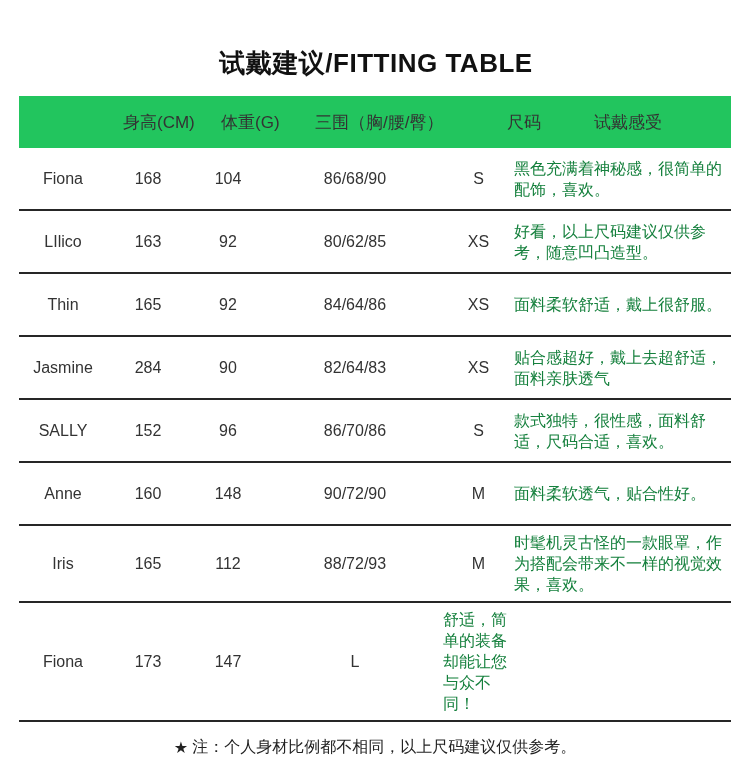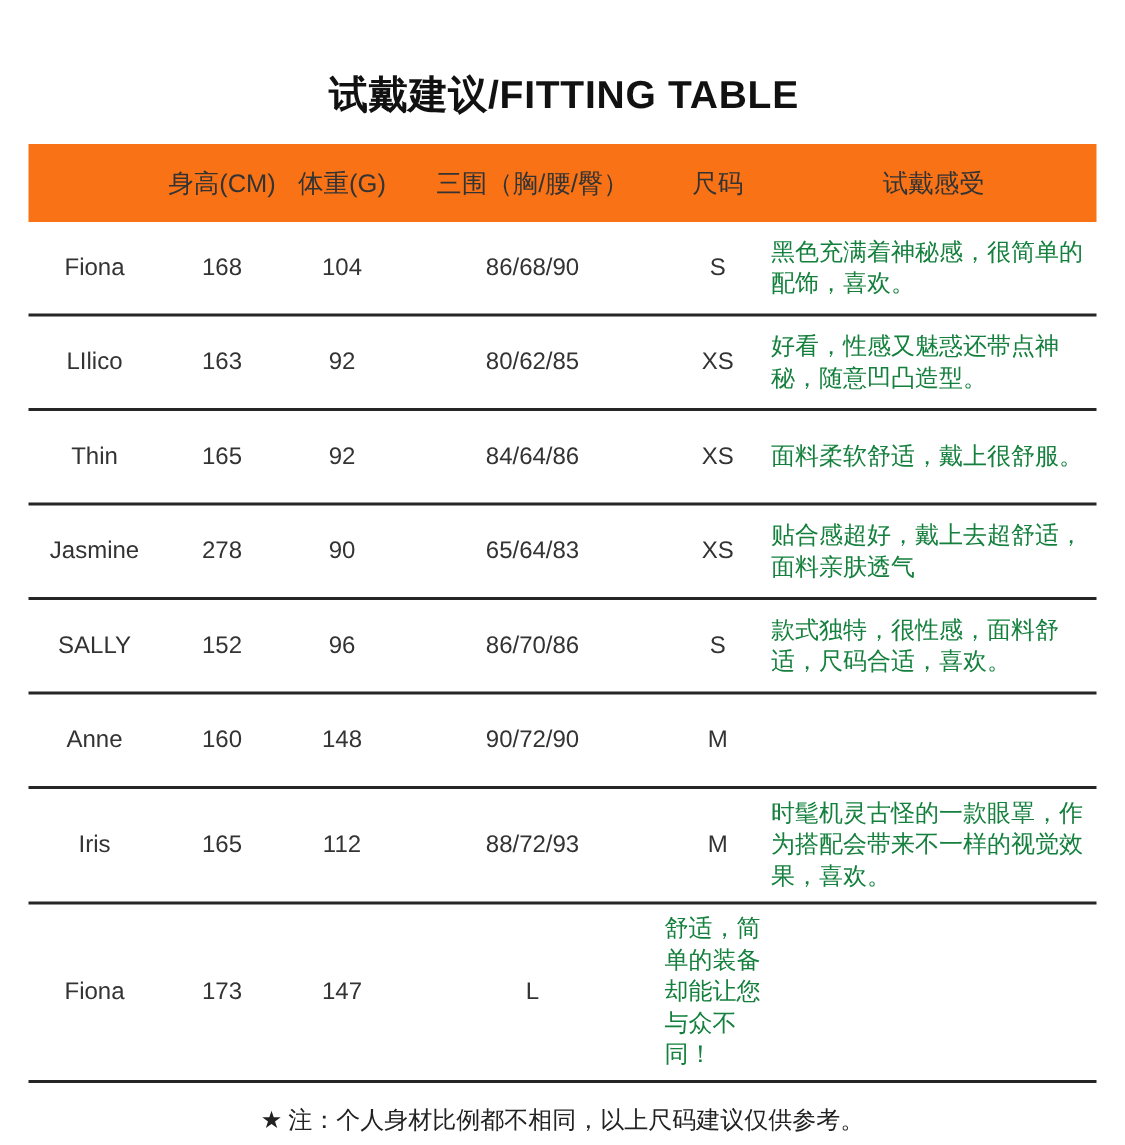--- a/index.html
+++ b/index.html
@@ -23,25 +23,25 @@
   .fit-table {
     width: 712px;
     margin: 15px auto 0 auto;
   }
   .thead, .row {
     display: grid;
     grid-template-columns: 88px 82px 78px 176px 71px 217px;
     align-items: center;
   }
   .thead {
-    background: #f97316;
+    background: #22c55e;
     height: 52px;
     font-size: 17px;
     color: #333333;
-    text-align: center;
+    gap: 16px;
   }
   .row {
     border-bottom: 2px solid #262626;
     min-height: 61px;
     text-align: center;
     font-size: 16px;
     color: #333333;
   }
   .cell { padding: 2px 0; }
   .cell-feel {
@@ -86,56 +86,57 @@
     <div class="cell">S</div>
     <div class="cell-feel">黑色充满着神秘感，很简单的配饰，喜欢。</div>
   </div>
 
   <div class="row">
     <div class="cell">LIlico</div>
     <div class="cell">163</div>
     <div class="cell">92</div>
     <div class="cell">80/62/85</div>
     <div class="cell">XS</div>
-    <div class="cell-feel">好看，性感又魅惑还带点神秘，随意凹凸造型。</div>
+    <div class="cell-feel">好看，以上尺码建议仅供参考，随意凹凸造型。</div>
   </div>
 
   <div class="row">
     <div class="cell">Thin</div>
     <div class="cell">165</div>
     <div class="cell">92</div>
     <div class="cell">84/64/86</div>
     <div class="cell">XS</div>
     <div class="cell-feel">面料柔软舒适，戴上很舒服。</div>
   </div>
 
   <div class="row">
     <div class="cell">Jasmine</div>
-    <div class="cell">278</div>
+    <div class="cell">284</div>
     <div class="cell">90</div>
-    <div class="cell">65/64/83</div>
+    <div class="cell">82/64/83</div>
     <div class="cell">XS</div>
     <div class="cell-feel">贴合感超好，戴上去超舒适，面料亲肤透气</div>
   </div>
 
   <div class="row">
     <div class="cell">SALLY</div>
     <div class="cell">152</div>
     <div class="cell">96</div>
     <div class="cell">86/70/86</div>
     <div class="cell">S</div>
     <div class="cell-feel">款式独特，很性感，面料舒适，尺码合适，喜欢。</div>
   </div>
 
   <div class="row">
     <div class="cell">Anne</div>
     <div class="cell">160</div>
     <div class="cell">148</div>
     <div class="cell">90/72/90</div>
     <div class="cell">M</div>
+    <div class="cell-feel">面料柔软透气，贴合性好。</div>
   </div>
 
   <div class="row">
     <div class="cell">Iris</div>
     <div class="cell">165</div>
     <div class="cell">112</div>
     <div class="cell">88/72/93</div>
     <div class="cell">M</div>
     <div class="cell-feel">时髦机灵古怪的一款眼罩，作为搭配会带来不一样的视觉效果，喜欢。</div>
   </div>

